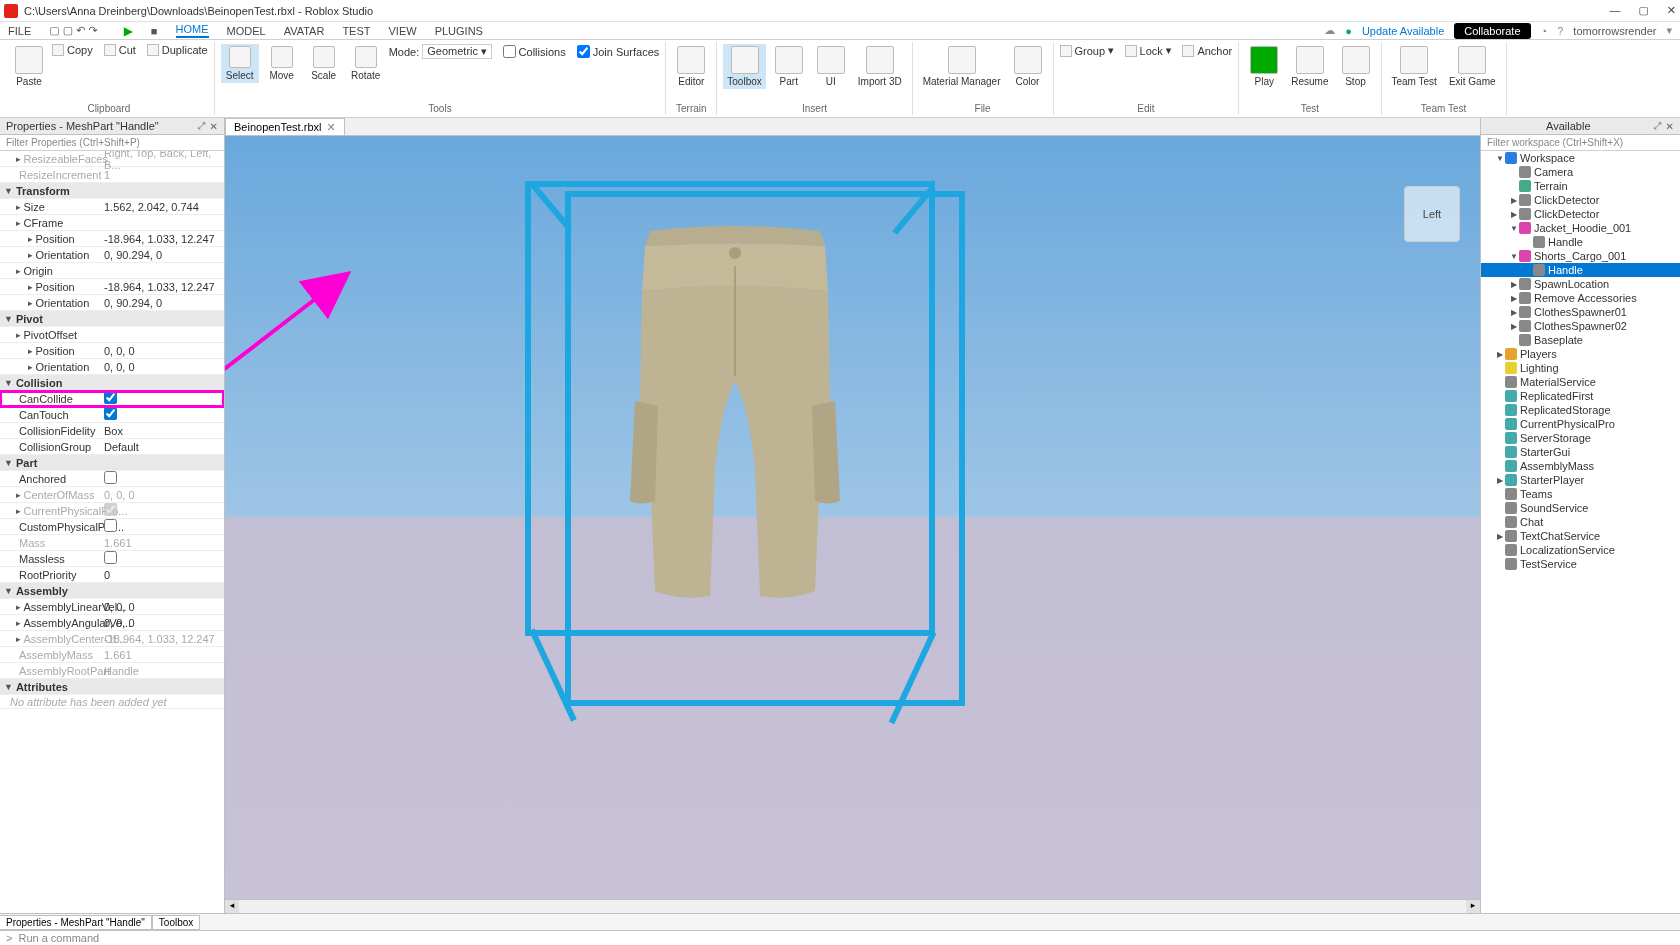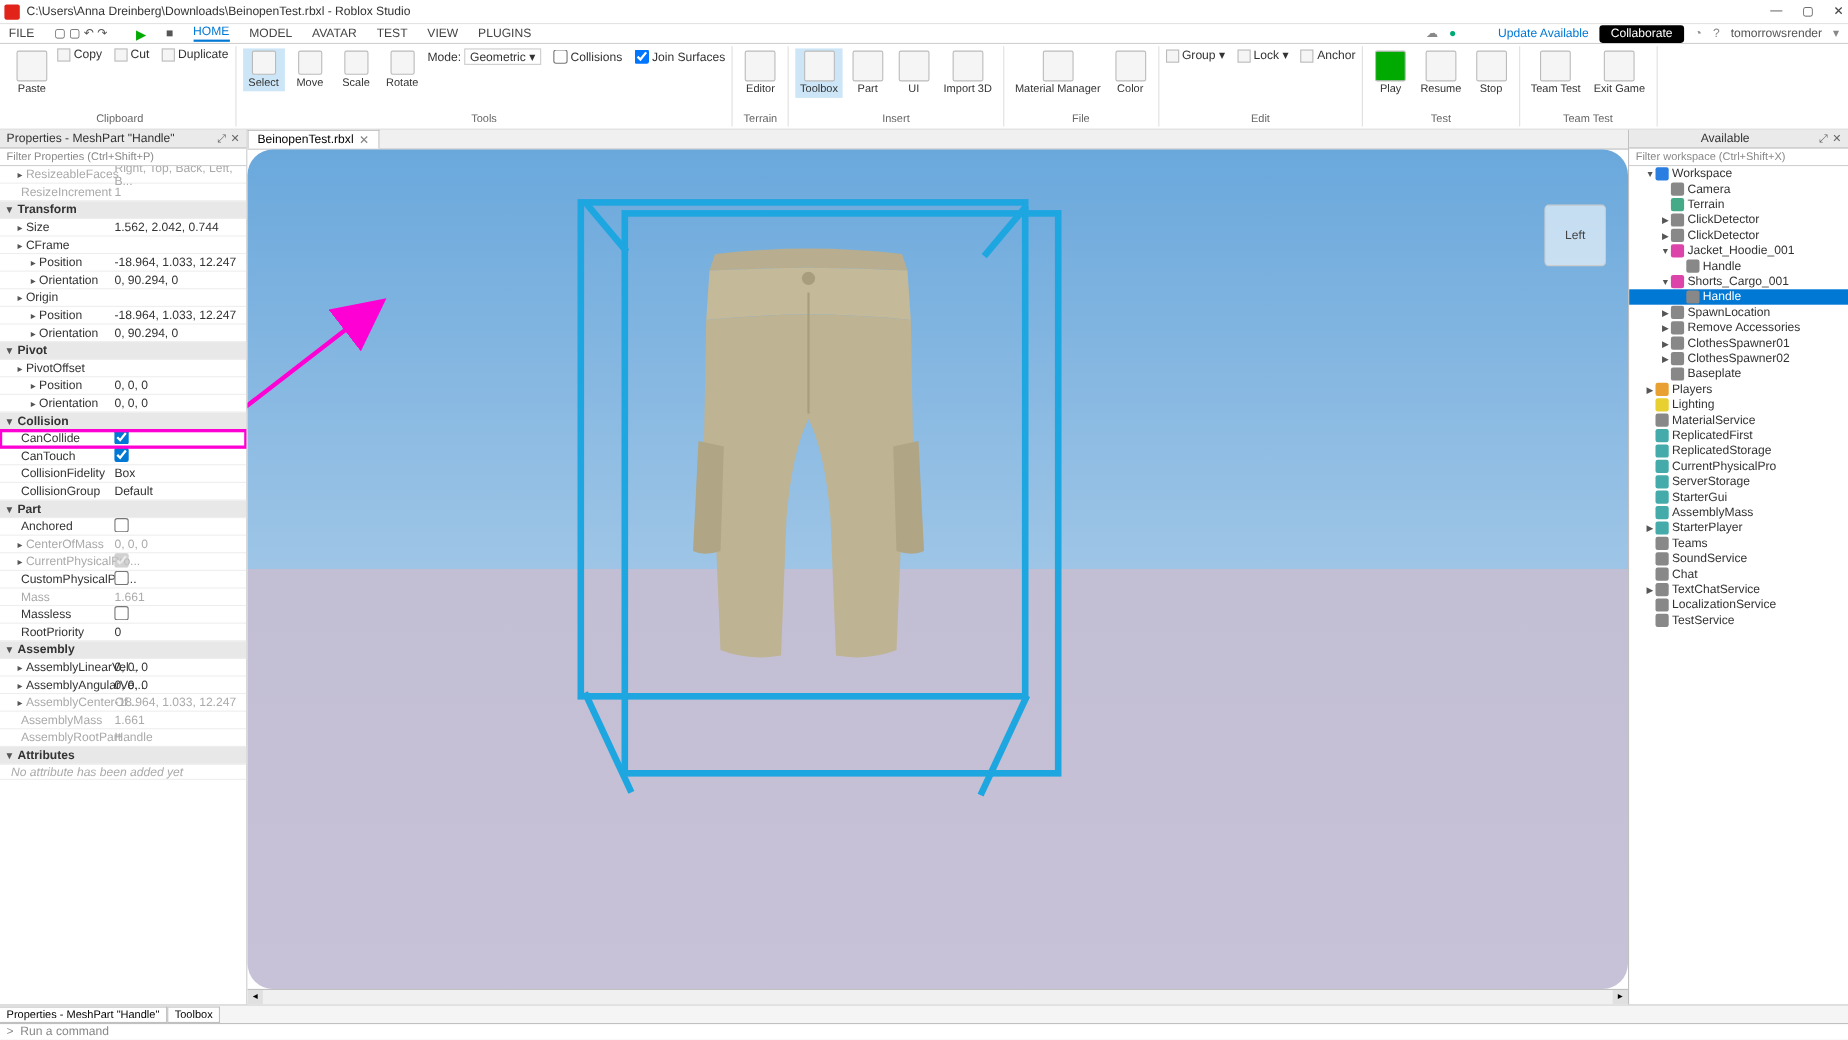--- a/index.html
+++ b/index.html
@@ -13,21 +13,21 @@
 .titlebar .winbtns span { cursor: pointer; }
 
 
 .menubar { height: 18px; background: #fff; display: flex; align-items: center; padding: 0 8px; gap: 18px; border-bottom: 1px solid #d0d0d0; }
 .menubar .mitem { color: #444; }
 .menubar .mitem.active { color: #0078d4; border-bottom: 2px solid #0078d4; padding-bottom: 1px; }
 .menubar .play { color: #0a0; font-size: 12px; margin-left: 8px; }
 .menubar .squares { color: #555; }
 .menubar .spacer { flex: 1; }
 .menubar .right { display: flex; align-items: center; gap: 10px; }
-.menubar .update { color: #0078d4; margin-left: 28px; }
+.menubar .update { color: #0078d4; }
 .menubar .collab { background: #000000; color: #fff; padding: 2px 10px; border-radius: 3px; }
 .menubar .user { color: #555; }
 .menubar .miniicon { color: #888; }
 
 
 .ribbon { height: 78px; background: #fff; border-bottom: 1px solid #d0d0d0; display: flex; padding: 2px 4px; }
 .group { border-right: 1px solid #e0e0e0; display: flex; flex-direction: column; justify-content: space-between; padding: 0 6px; }
 .group-body { display: flex; gap: 4px; align-items: flex-start; flex: 1; padding-top: 2px; }
 .group-label { text-align: center; color: #666; font-size: 10px; padding-bottom: 1px; }
 .tool { display: flex; flex-direction: column; align-items: center; justify-content: flex-start; padding: 2px 4px; min-width: 38px; }
@@ -64,21 +64,21 @@
 .prow .pname.dim { color: #aaa; }
 .prow .pval input[type=checkbox] { accent-color: #0078d4; }
 .prow.highlight { outline: 3px solid #ff00d4; outline-offset: -2px; }
 .prow.attr-empty { color: #aaa; font-style: italic; height: 14px; padding-left: 10px; }
 
 
 .viewport-wrap { flex: 1; display: flex; flex-direction: column; background: #fff; }
 .tabs { display: flex; border-bottom: 1px solid #c0c0c0; background: #f0f0f0; height: 18px; align-items: stretch; }
 .tab { background: #fff; border: 1px solid #c0c0c0; border-bottom: none; padding: 1px 8px; display: flex; align-items: center; gap: 5px; font-size: 10px; }
 .tab .x { color: #888; }
-.viewport { flex: 1; position: relative; overflow: hidden; background: linear-gradient(to bottom, #6aa8dc 0%, #9ec5e6 50%, #c2bed3 50%, #c8c2d8 100%); border-radius: 23px; }
+.viewport { flex: 1; position: relative; overflow: hidden; background: linear-gradient(to bottom, #6aa8dc 0%, #9ec5e6 50%, #c2bed3 50%, #c8c2d8 100%); }
 .bb { position: absolute; border: 6px solid #1ea6e0; }
 .bb.front { left: 340px; top: 55px; width: 400px; height: 515px; }
 .bb.back { left: 300px; top: 45px; width: 410px; height: 455px; }
 .bbline { position: absolute; background: #1ea6e0; width: 6px; transform-origin: top left; }
 .pants { position: absolute; left: 395px; top: 85px; width: 230px; height: 395px; }
 .gizmo { position: absolute; right: 20px; top: 50px; width: 56px; height: 56px; background: rgba(255,255,255,0.6); border: 1px solid #ccc; border-radius: 4px; display: flex; align-items: center; justify-content: center; font-size: 11px; color: #444; }
 .axis { position: absolute; right: 16px; top: 100px; font-size: 9px; }
 
 
 .explorer { width: 200px; background: #fff; border-left: 1px solid #c0c0c0; display: flex; flex-direction: column; }

